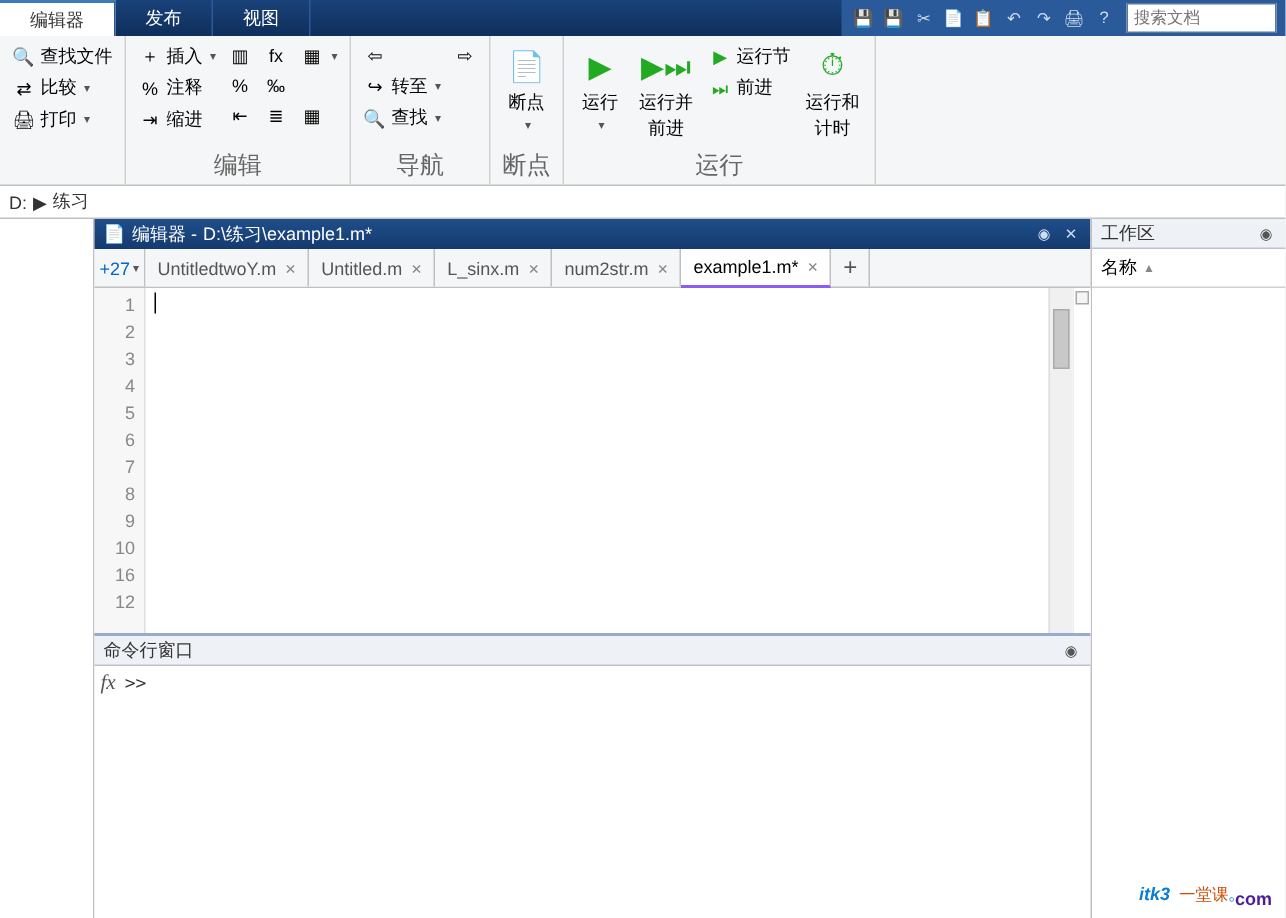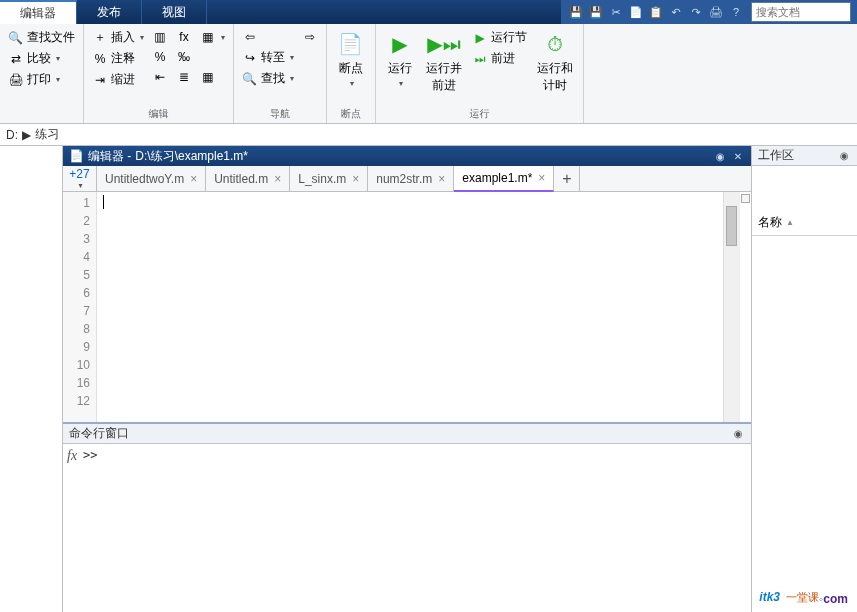--- a/index.html
+++ b/index.html
@@ -11,47 +11,47 @@
 .menu-tab.active { background: #fff; color: #333; border-top: 2px solid #3a7abf; }
 .menu-spacer { flex: 1; }
 .quick-access { display: flex; align-items: center; gap: 2px; padding: 0 6px; background: #2a5a9a; }
 .qa-btn { width: 18px; height: 18px; display: flex; align-items: center; justify-content: center; color: #cde; cursor: pointer; font-size: 11px; }
 .search-docs { width: 100px; height: 20px; border: 1px solid #5a7a9a; background: #fff; padding: 0 4px; margin-left: 4px; font-size: 11px; }
 
 
 .ribbon { height: 100px; background: #f5f6f7; border-bottom: 1px solid #c0c0c0; display: flex; }
 .ribbon-group { border-right: 1px solid #d0d0d0; padding: 4px 6px 0 6px; display: flex; flex-direction: column; }
 .ribbon-group-body { flex: 1; display: flex; gap: 4px; align-items: flex-start; }
-.ribbon-group-label { text-align: center; color: #666; font-size: 10px; padding: 2px 0; }
+.ribbon-group-label { text-align: center; color: #666; font-size: 16px; padding: 2px 0; }
 .rb-col { display: flex; flex-direction: column; gap: 2px; }
 .rb-item { display: flex; align-items: center; gap: 3px; padding: 1px 2px; cursor: pointer; white-space: nowrap; }
 .rb-icon { width: 16px; height: 16px; display: inline-flex; align-items: center; justify-content: center; font-size: 12px; }
 .rb-big { display: flex; flex-direction: column; align-items: center; gap: 2px; padding: 2px 4px; cursor: pointer; }
 .rb-big-icon { width: 28px; height: 28px; display: flex; align-items: center; justify-content: center; font-size: 20px; }
 .dd { font-size: 8px; color: #555; margin-left: 2px; }
 
 
 .breadcrumb { height: 22px; background: #fff; border-bottom: 1px solid #c0c0c0; display: flex; align-items: center; padding: 0 6px; gap: 4px; color: #333; }
 
 
 .main { display: flex; height: calc(612px - 24px - 100px - 22px); }
 .left-pane { width: 63px; border-right: 1px solid #c0c0c0; background: #fff; }
 .center-pane { flex: 1; display: flex; flex-direction: column; min-width: 0; }
-.right-pane { width: 106px; border-left: 1px solid #c0c0c0; background: #fff; display: flex; flex-direction: column; }
+.right-pane { width: 130px; border-left: 1px solid #c0c0c0; background: #fff; display: flex; flex-direction: column; }
 
 
 .panel-title { height: 20px; background: linear-gradient(#1f4e8a,#153a6e); color: #fff; display: flex; align-items: center; padding: 0 6px; gap: 4px; font-size: 11px; }
 .panel-title-light { height: 20px; background: #eef2f7; border-bottom: 1px solid #c0c0d0; display: flex; align-items: center; padding: 0 6px; color: #333; font-size: 11px; position: relative; }
 .panel-title .spacer, .panel-title-light .spacer { flex: 1; }
 .title-btn { width: 14px; height: 14px; display: flex; align-items: center; justify-content: center; cursor: pointer; color: #cde; font-size: 10px; }
 .title-btn.dark { color: #555; }
 
 
 .ed-tabs { height: 26px; background: #f5f6f7; border-bottom: 1px solid #c0c0c0; display: flex; align-items: stretch; }
-.ed-overflow { width: 34px; border-right: 1px solid #c0c0c0; display: flex; align-items: center; justify-content: center; cursor: pointer; color: #06c; font-size: 11px; flex-direction: column; }
+.ed-overflow { width: 34px; border-right: 1px solid #c0c0c0; display: flex; align-items: center; justify-content: center; cursor: pointer; color: #06c; font-size: 11px; }
 .ed-tab { padding: 0 8px; border-right: 1px solid #c0c0c0; display: flex; align-items: center; gap: 6px; cursor: pointer; background: #f5f6f7; color: #555; }
 .ed-tab.active { background: #fff; color: #000; border-bottom: 2px solid #8b5cf6; margin-bottom: -1px; justify-content: center; }
 .ed-close { color: #888; font-size: 12px; cursor: pointer; }
 .ed-add { width: 26px; display: flex; align-items: center; justify-content: center; cursor: pointer; color: #555; font-size: 16px; border-right: 1px solid #c0c0c0; }
 
 
 .code-area { flex: 1; display: flex; background: #fff; position: relative; min-height: 0; }
 .gutter { width: 34px; background: #f7f7f7; border-right: 1px solid #e0e0e0; text-align: right; padding: 2px 6px 0 0; color: #888; line-height: 18px; font-family: Consolas, monospace; font-size: 12px; }
 .gutter div { height: 18px; }
 .code-body { flex: 1; padding: 2px 4px; position: relative; }
@@ -61,21 +61,21 @@
 .margin-strip { width: 12px; background: #fff; border-left: 1px solid #eee; position: relative; }
 .margin-box { position: absolute; top: 2px; left: 1px; width: 9px; height: 9px; border: 1px solid #aaa; background: #f5f5f5; }
 
 
 .cmd-panel { border-top: 2px solid #9aaacc; display: flex; flex-direction: column; height: 190px; }
 .cmd-body { flex: 1; background: #fff; display: flex; padding: 4px; gap: 6px; }
 .fx { font-style: italic; color: #555; font-family: Georgia, serif; font-size: 14px; }
 .prompt { font-family: Consolas, monospace; color: #333; }
 
 
-.ws-header { padding: 4px 6px; border-bottom: 1px solid #d0d0d0; display: flex; align-items: center; gap: 4px; cursor: pointer; margin-top: 44px; }
+.ws-header { padding: 4px 6px; border-bottom: 1px solid #d0d0d0; display: flex; align-items: center; gap: 4px; cursor: pointer; }
 
 
 .watermark { position: absolute; right: 9px; bottom: 6px; font-size: 32px; font-weight: bold; font-style: italic; color: #0a7ed6; pointer-events: none; display: flex; align-items: baseline; gap: 6px; }
 .watermark .sub { font-size: 11px; color: #d04a00; font-style: normal; font-weight: normal; line-height: 1; }
 .watermark .com { color: #4c1d95; font-style: normal; }
 </style>
 </head>
 <body>
 
 <div class="menu-tabs">

